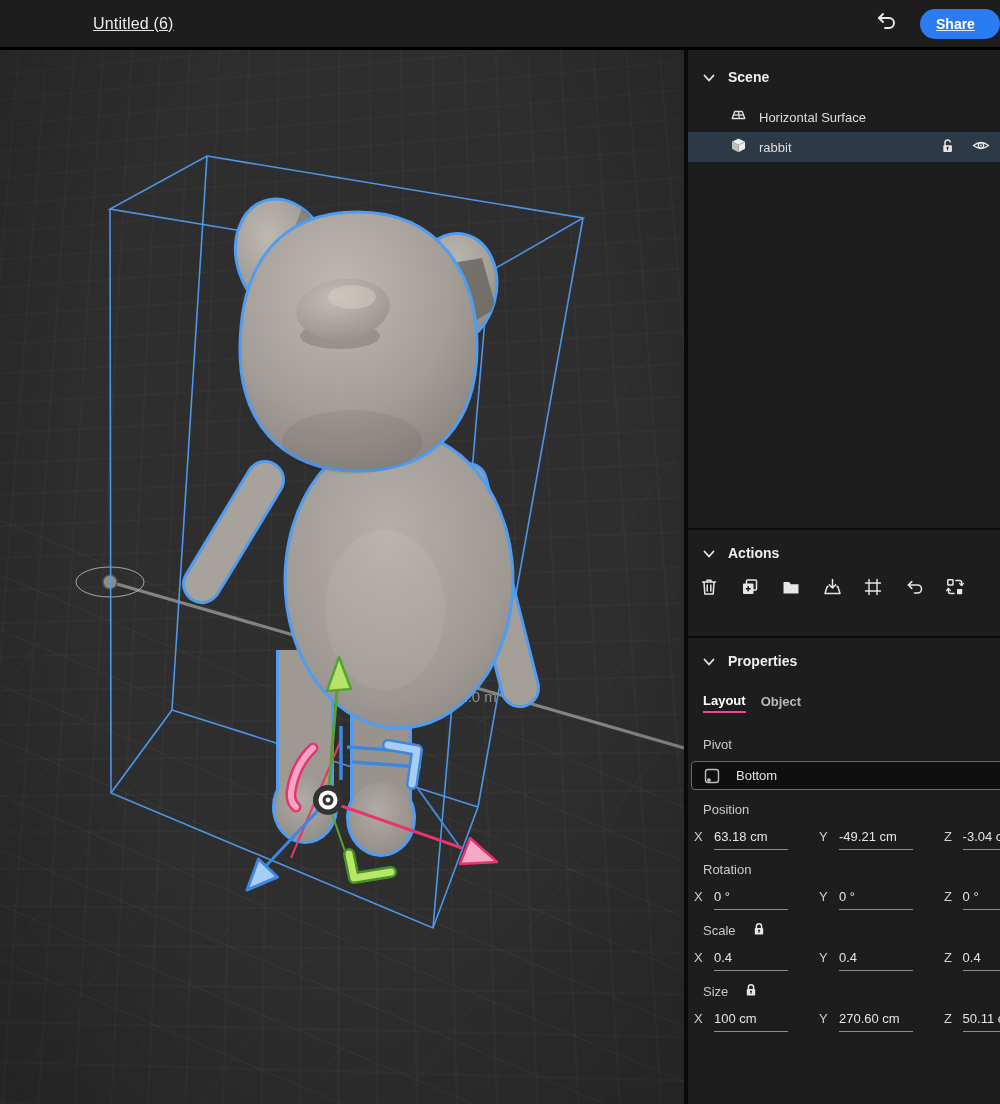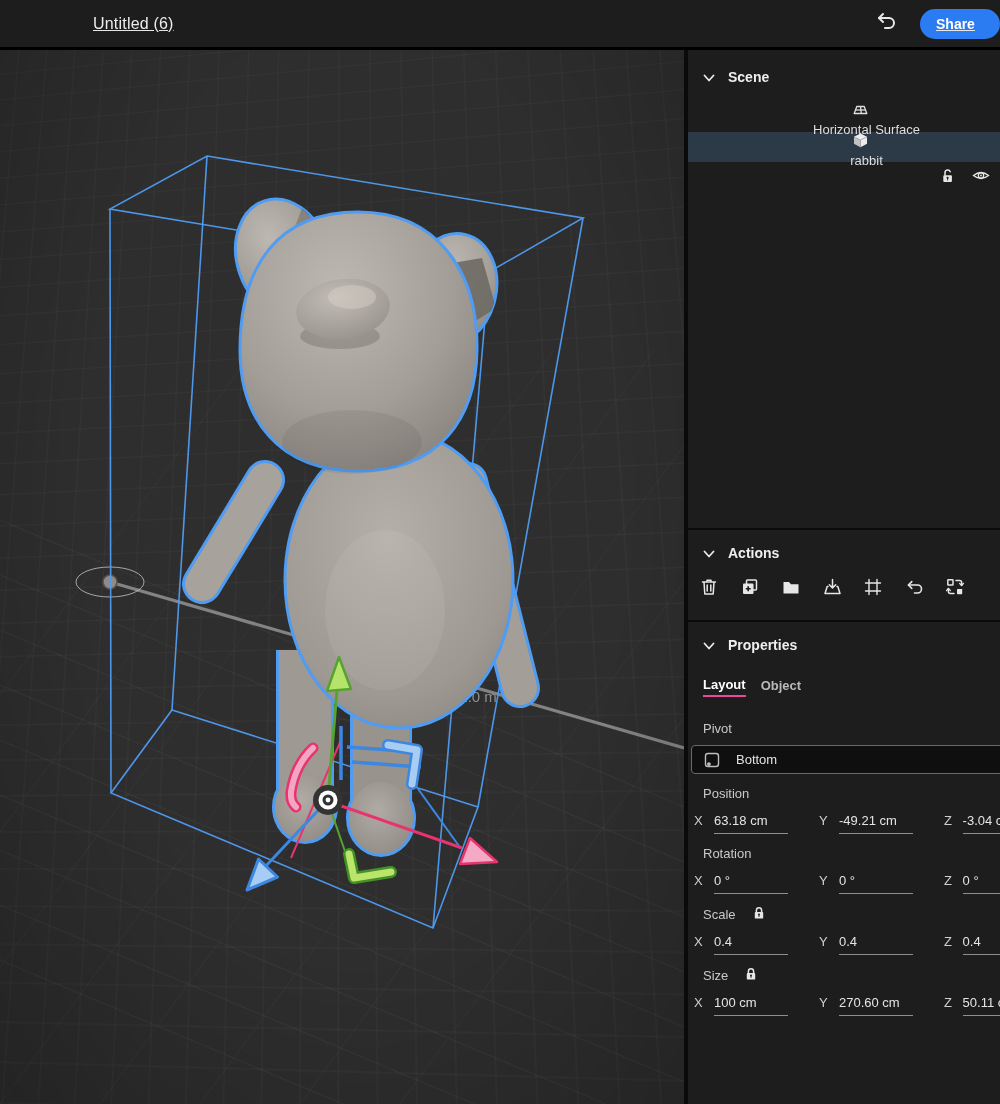--- a/index.html
+++ b/index.html
@@ -31,29 +31,29 @@
               background:radial-gradient(ellipse at 52% 42%, transparent 55%, rgba(0,0,0,.22) 100%); }
   svg.scene3d { position:absolute; left:0; top:0; }
 
   .divider-v { position:absolute; left:684px; top:50px; width:4px; height:1054px; background:#0a0a0a; }
 
   
   .panel { position:absolute; left:688px; top:50px; width:312px; height:1054px;
            background:#1d1d1d; display:flex; flex-direction:column; overflow:hidden; }
   .sec { width:100%; }
   .sec-scene { height:478px; }
-  .sec-actions { height:92px; border-top:2px solid #0b0b0b; }
+  .sec-actions { height:108px; border-top:2px solid #0b0b0b; }
   .sec-props { flex:1; border-top:2px solid #0b0b0b; }
 
   .sec-header { display:flex; align-items:center; gap:13px; padding:18px 0 0 15px; }
   .sec-header .label { font-size:14px; font-weight:bold; color:#efefef; }
 
   .tree { margin-top:16px; }
   .tree-row { height:30px; display:flex; align-items:center; padding-left:42px; padding-right:9px;
-              cursor:default;flex-direction:column; }
+              cursor:default; }
   .tree-row .row-label { font-size:13px; color:#dedede; margin-left:12px; white-space:nowrap; }
   .tree-row.selected { background:#2c3947; }
   .row-icons { margin-left:auto; display:flex; align-items:center; gap:15px; }
 
   .actions-row { display:flex; align-items:center; gap:19px; padding:15px 0 0 10px; }
   .action-btn { width:22px; height:22px; background:transparent; border:none; cursor:pointer;
                 display:flex; align-items:center; justify-content:center; }
 
   .tabs { display:flex; gap:15px; margin:23px 0 0 15px; }
   .tab { font-size:13px; font-weight:bold; color:#b9b9b9; background:none; border:none;

